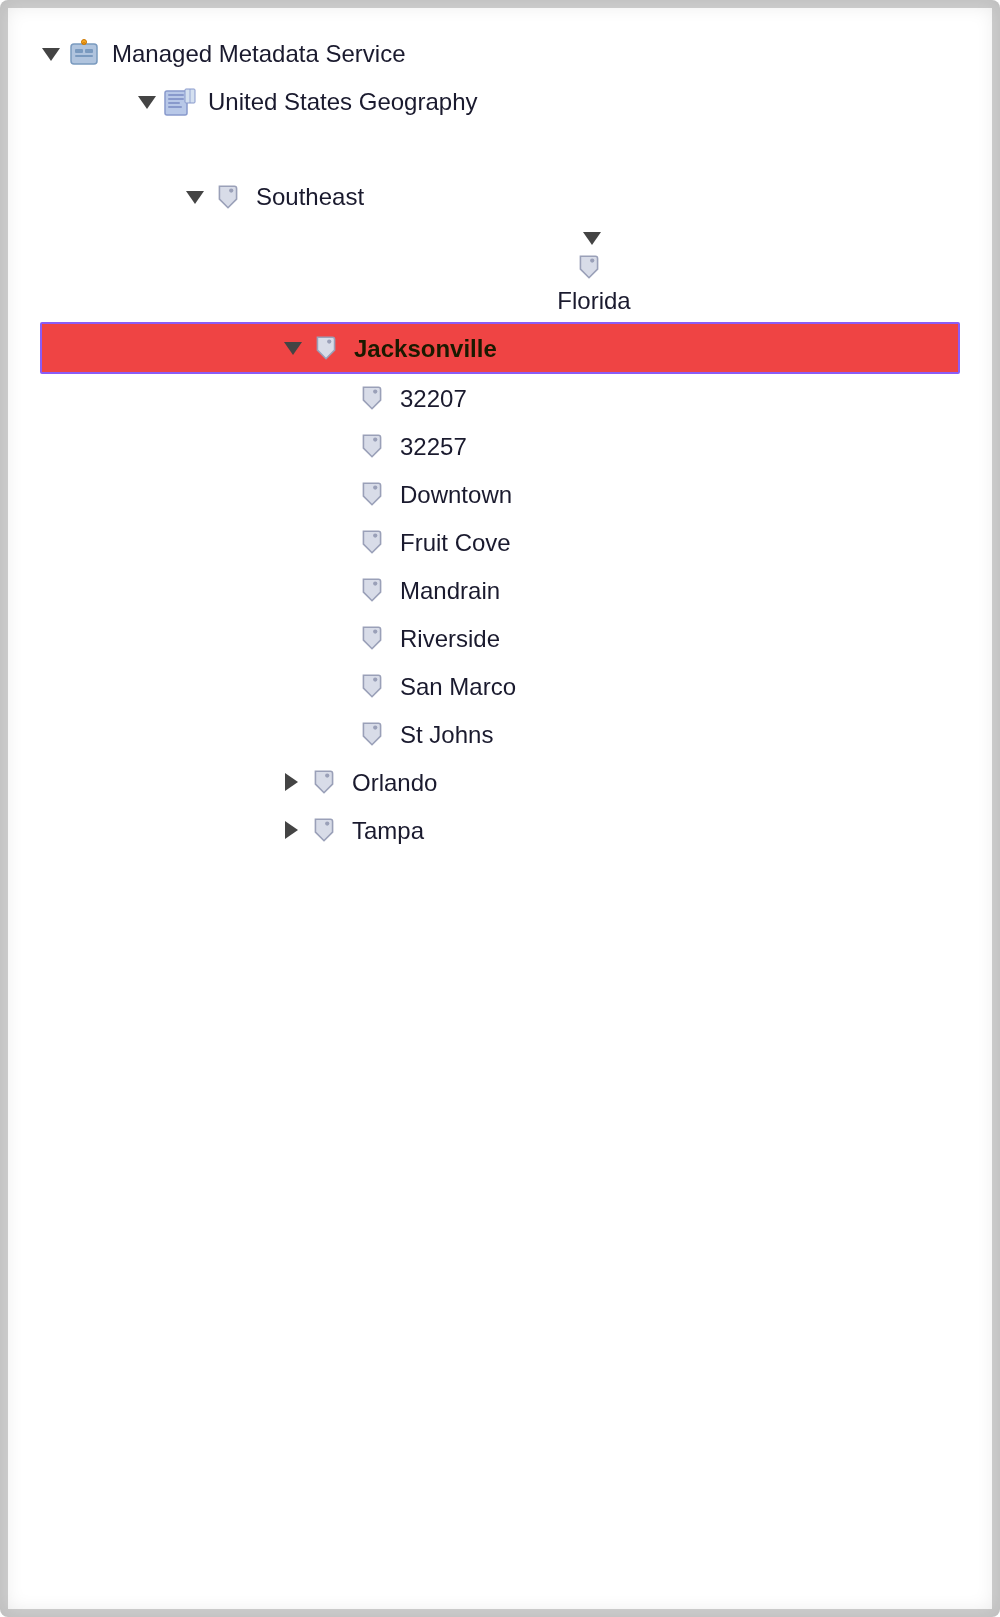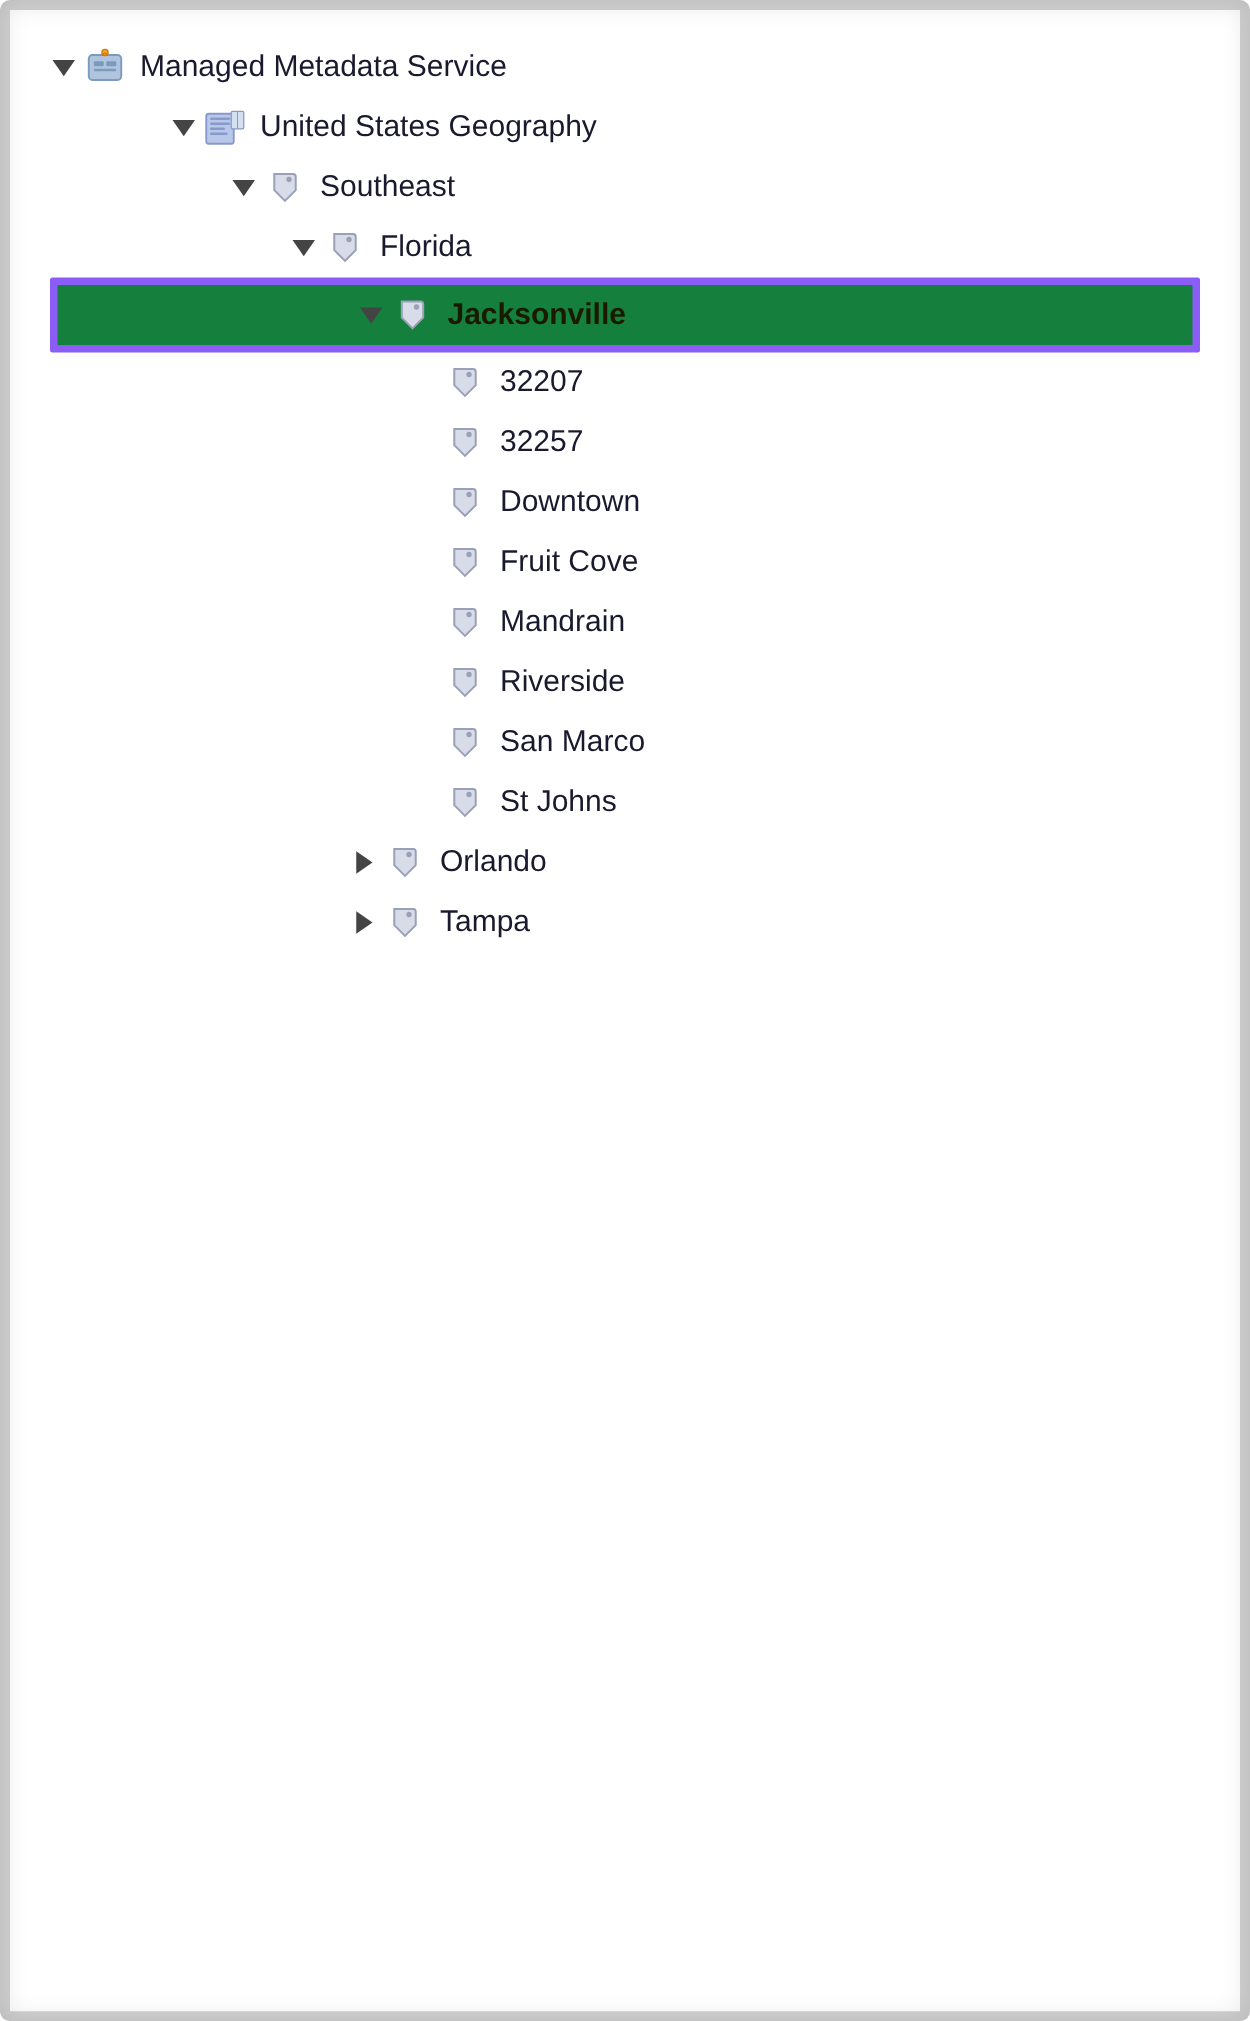--- a/index.html
+++ b/index.html
@@ -41,22 +41,22 @@
     .tree-row {
       display: flex;
       align-items: center;
       padding: 6px 4px;
       white-space: nowrap;
       cursor: default;
       user-select: none;
     }
 
     .tree-row.selected {
-      background: #15803d;
-      border: 6px solid #8b5cf6;
+      background: #ef4444;
+      border: 2px solid #8b5cf6;
       border-radius: 2px;
       color: #1a1a00;
       font-weight: bold;
     }
 
     .toggle {
       display: inline-flex;
       align-items: center;
       justify-content: center;
       width: 22px;
@@ -127,21 +127,21 @@
     
     .tree-row.selected .node-label {
       color: #1a1a00;
     }
 
     
     .level-0 { padding-left: 0px; }
     .level-1 { padding-left: 48px; }
     .level-2 { padding-left: 96px; text-align: right; }
     .level-3 { padding-left: 144px; }
-    .level-4 { padding-left: 192px; }
+    .level-4 { padding-left: 192px; flex-direction: column; }
     .level-5 { padding-left: 240px; }
     .level-6 { padding-left: 288px; }
 
     
     .service-icon {
       font-size: 26px;
     }
   </style>
 </head>
 <body>
@@ -182,21 +182,21 @@
                   <rect x="5" y="12" width="16" height="2" rx="1" fill="#8899cc"></rect>
                   <rect x="5" y="16" width="12" height="2" rx="1" fill="#8899cc"></rect>
                   <rect x="5" y="20" width="14" height="2" rx="1" fill="#8899cc"></rect>
                   <rect x="22" y="3" width="10" height="14" rx="1" fill="#d4e0f0" stroke="#8899cc" stroke-width="1"></rect>
                   <line x1="27" y1="3" x2="27" y2="17" stroke="#8899cc" stroke-width="0.8"></line>
                 </svg>
               </span>
               <span class="node-label">United States Geography</span>
             </div>
 
-            <div class="tree-children" style="padding-left:0;">
+            <div class="tree-children" style="padding-left:0;margin-top:47px;">
               <div class="tree-node">
                 <div class="tree-row level-3">
                   <span class="toggle">
                     <span class="toggle-arrow expanded"></span>
                   </span>
                   <span class="icon tag-icon">
                     <svg width="28" height="28" viewBox="0 0 28 28" xmlns="http://www.w3.org/2000/svg">
                       <path d="M6 4 L20 4 Q22 4 22 6 L22 16 L14 24 L6 16 L6 4Z" fill="#d8dce8" stroke="#9aa0b8" stroke-width="1.5"></path>
                       <circle cx="17" cy="8" r="2" fill="#9aa0b8"></circle>
                     </svg>

